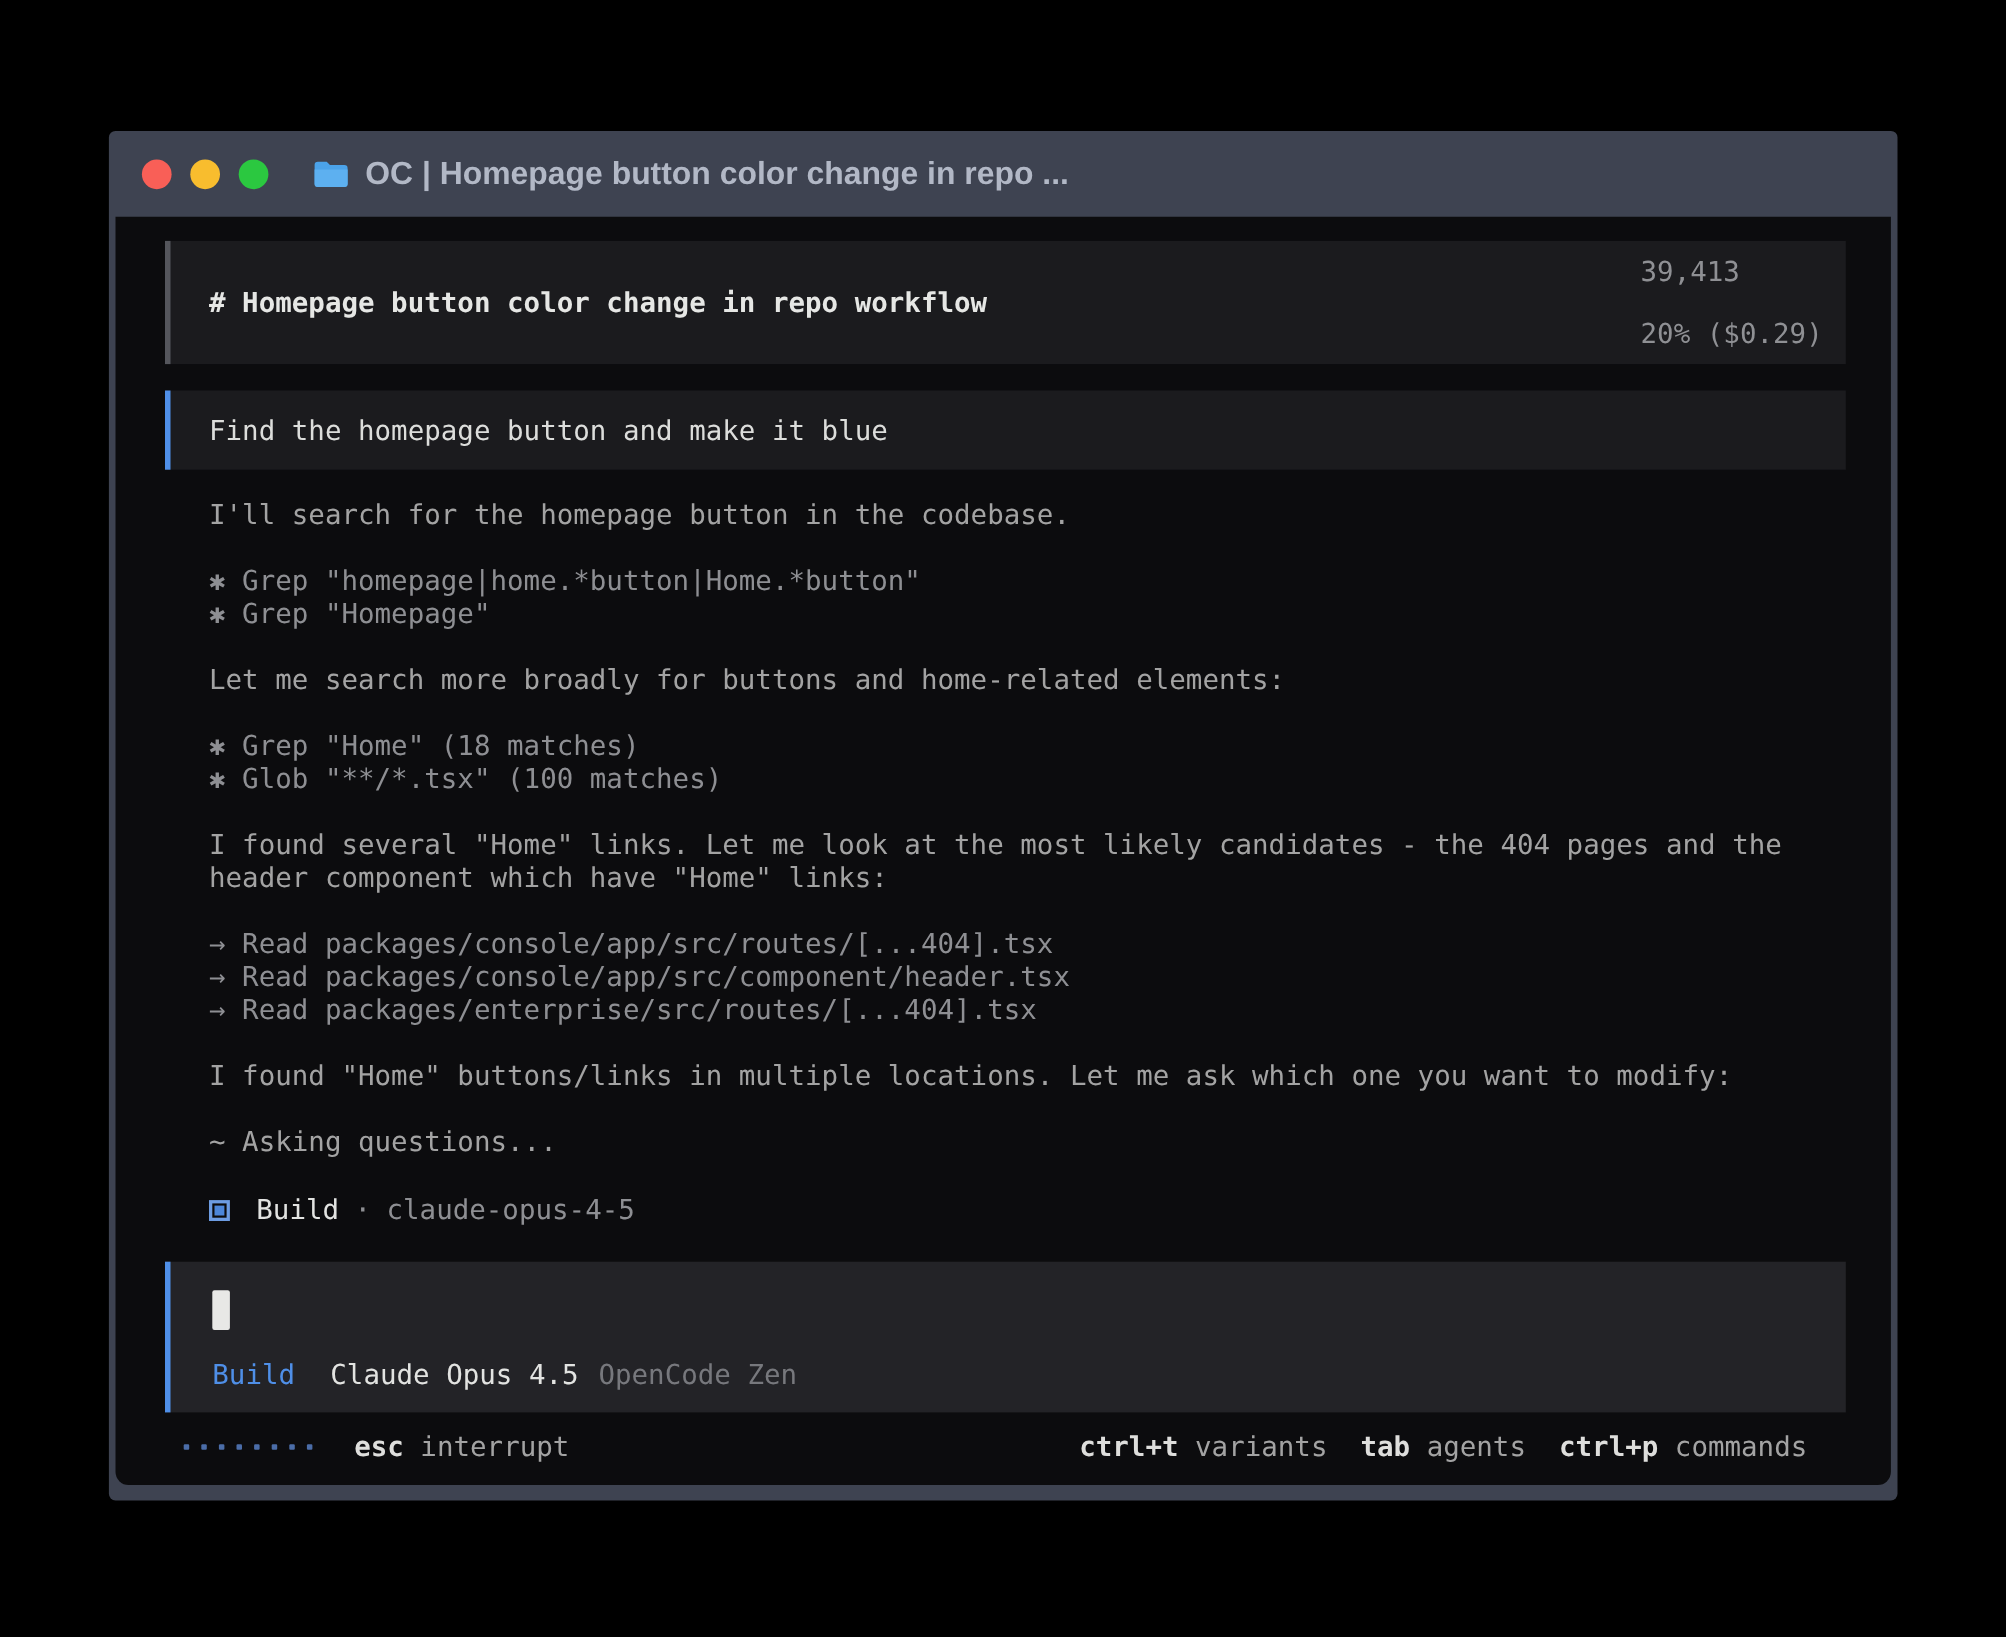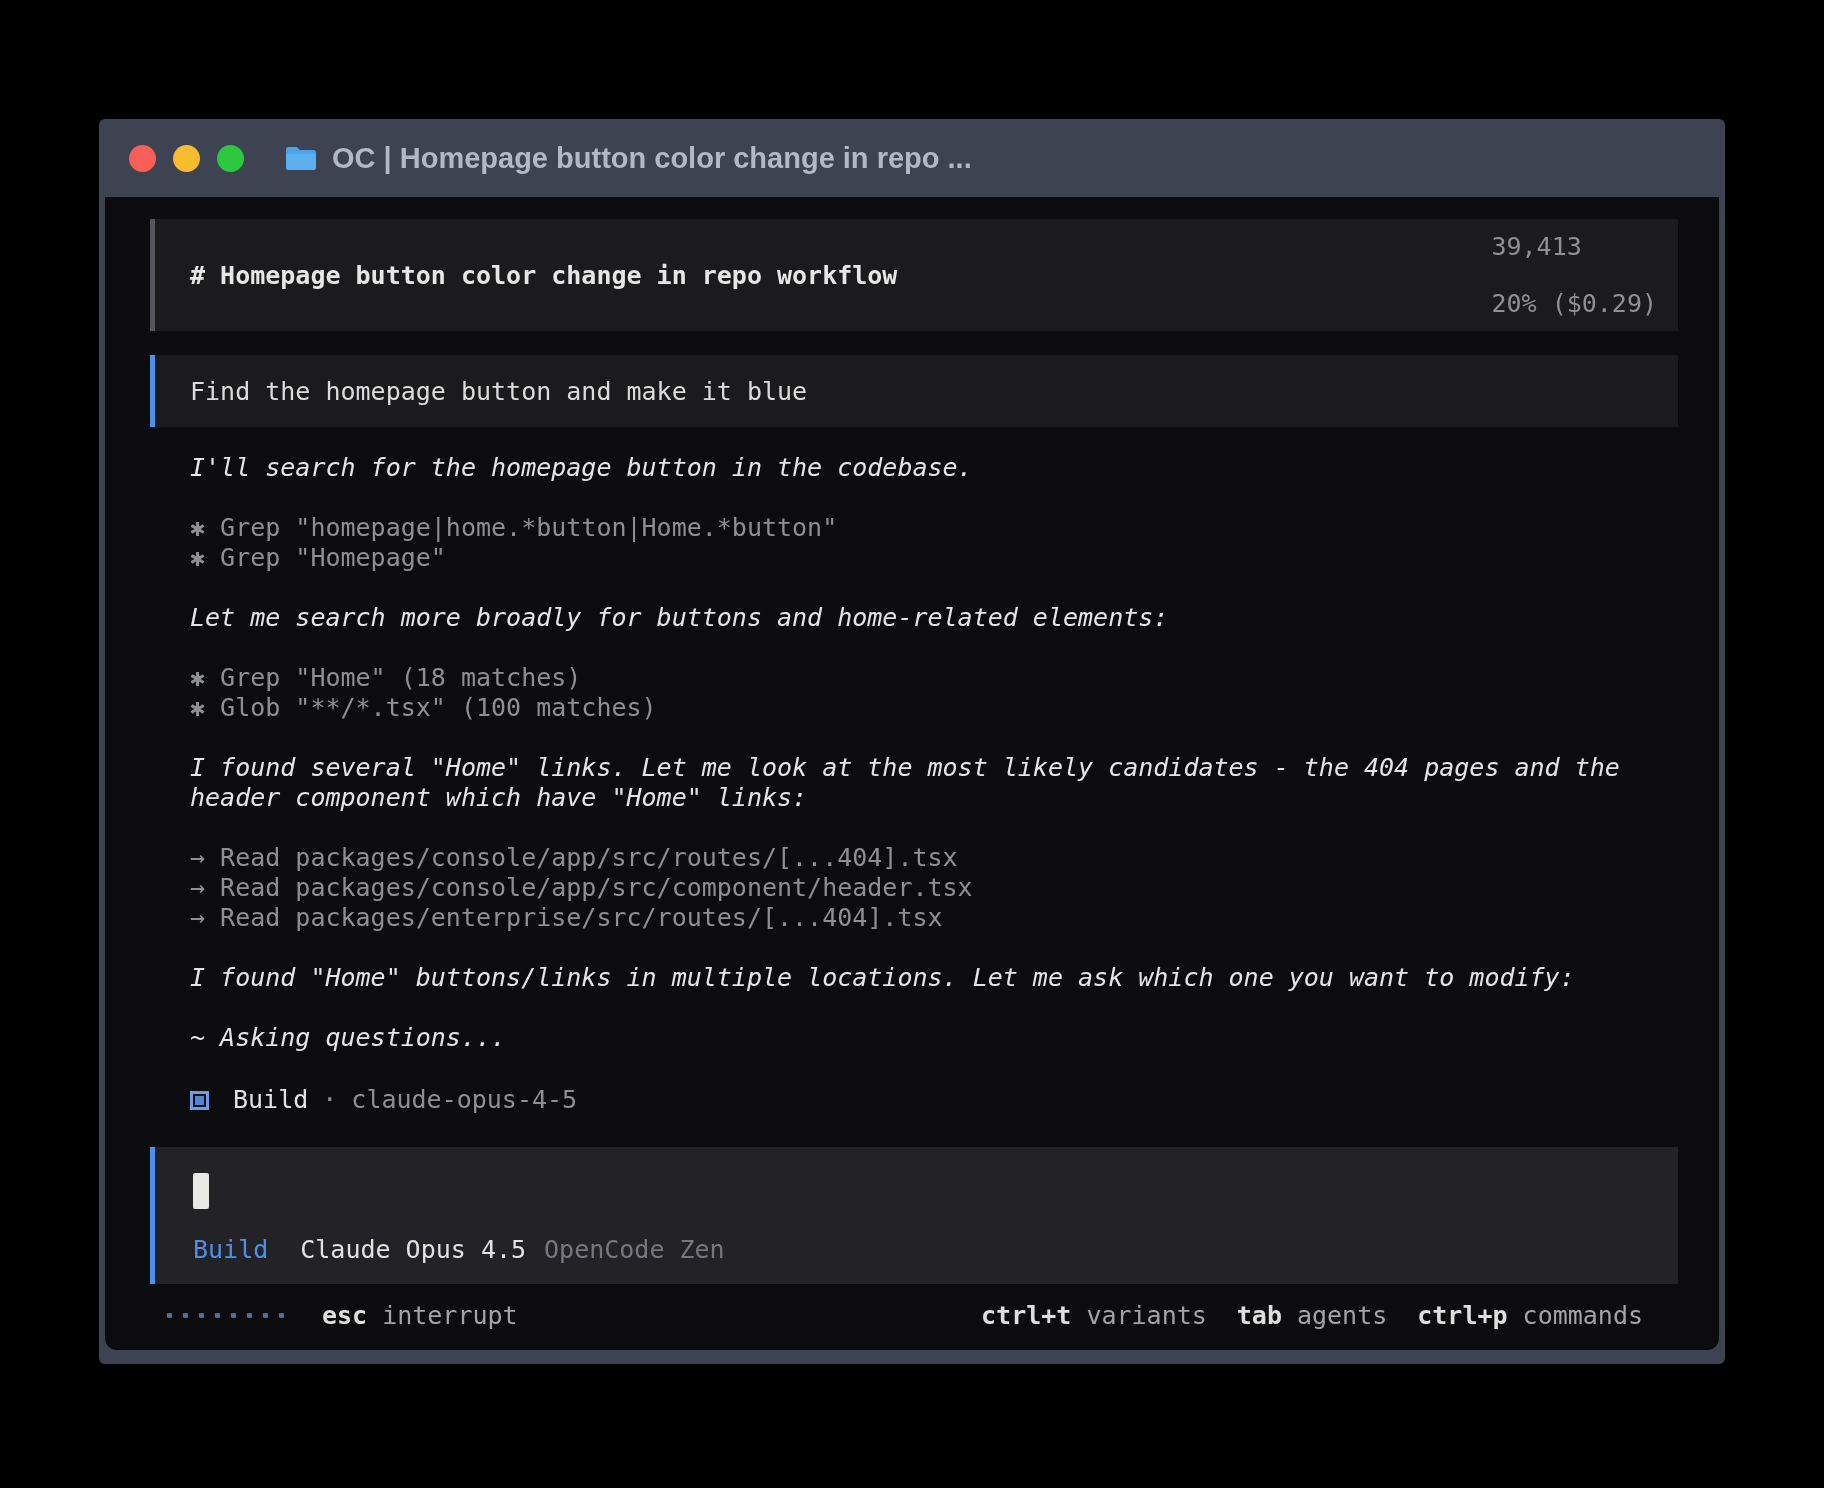--- a/index.html
+++ b/index.html
@@ -67,21 +67,21 @@
   .user {
     margin-top: 24px;
     height: 72px;
     border-left-color: #4f8fe8;
     display: flex; align-items: center;
     padding: 0 21px 0 35px;
     color: #dcdddb;
   }
   
   .transcript { margin: 26px 0 0 40px; line-height: 30px; }
-  .t-text  { margin: 0 0 30px 0; color: #e5e5e5; max-width: 1450px; font-style: italic; }
+  .t-text  { margin: 0 0 30px 0; color: #a3a3a3; max-width: 1450px; }
   .t-tool  { margin: 0 0 30px 0; color: #8e8f93; }
   .t-tool div { white-space: pre; }
   .agent-line { display: flex; align-items: center; height: 34px; white-space: pre; }
   .agent-icon {
     width: 13px; height: 13px;
     border: 3px solid #6d9ce2;
     display: inline-flex; align-items: center; justify-content: center;
     margin-right: 24px;
   }
   .agent-icon i { width: 9px; height: 9px; background: #4c86d9; display: block; }

